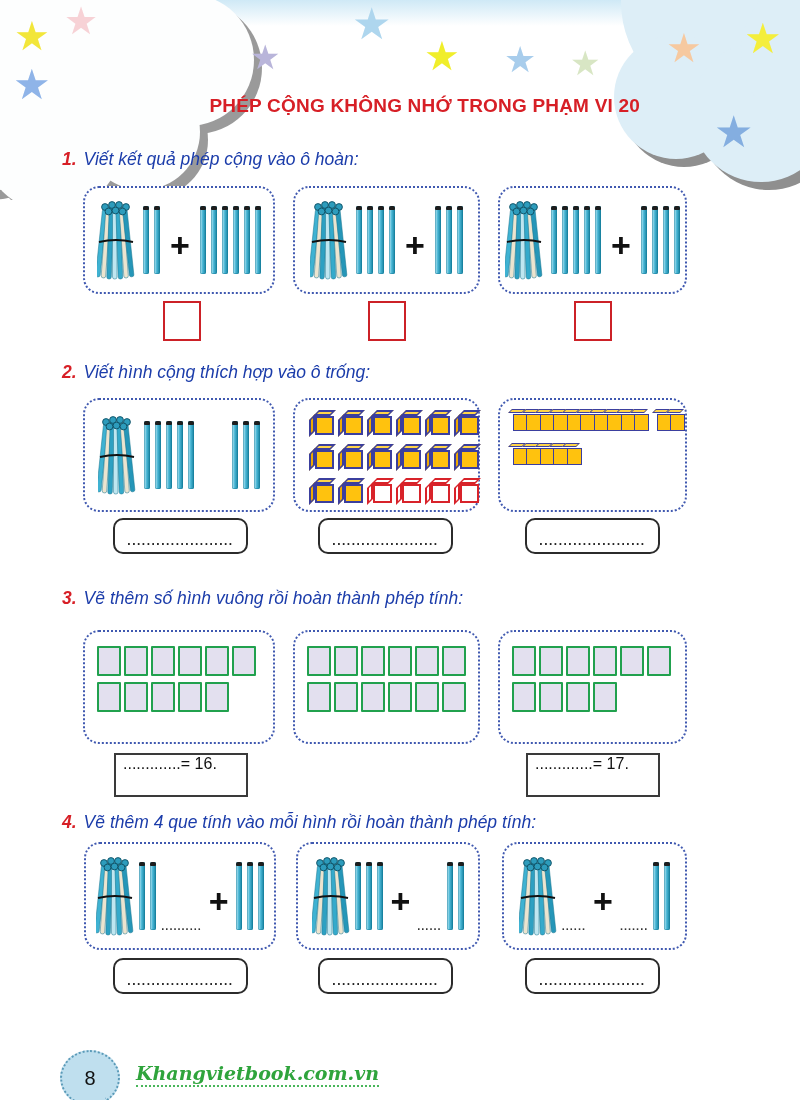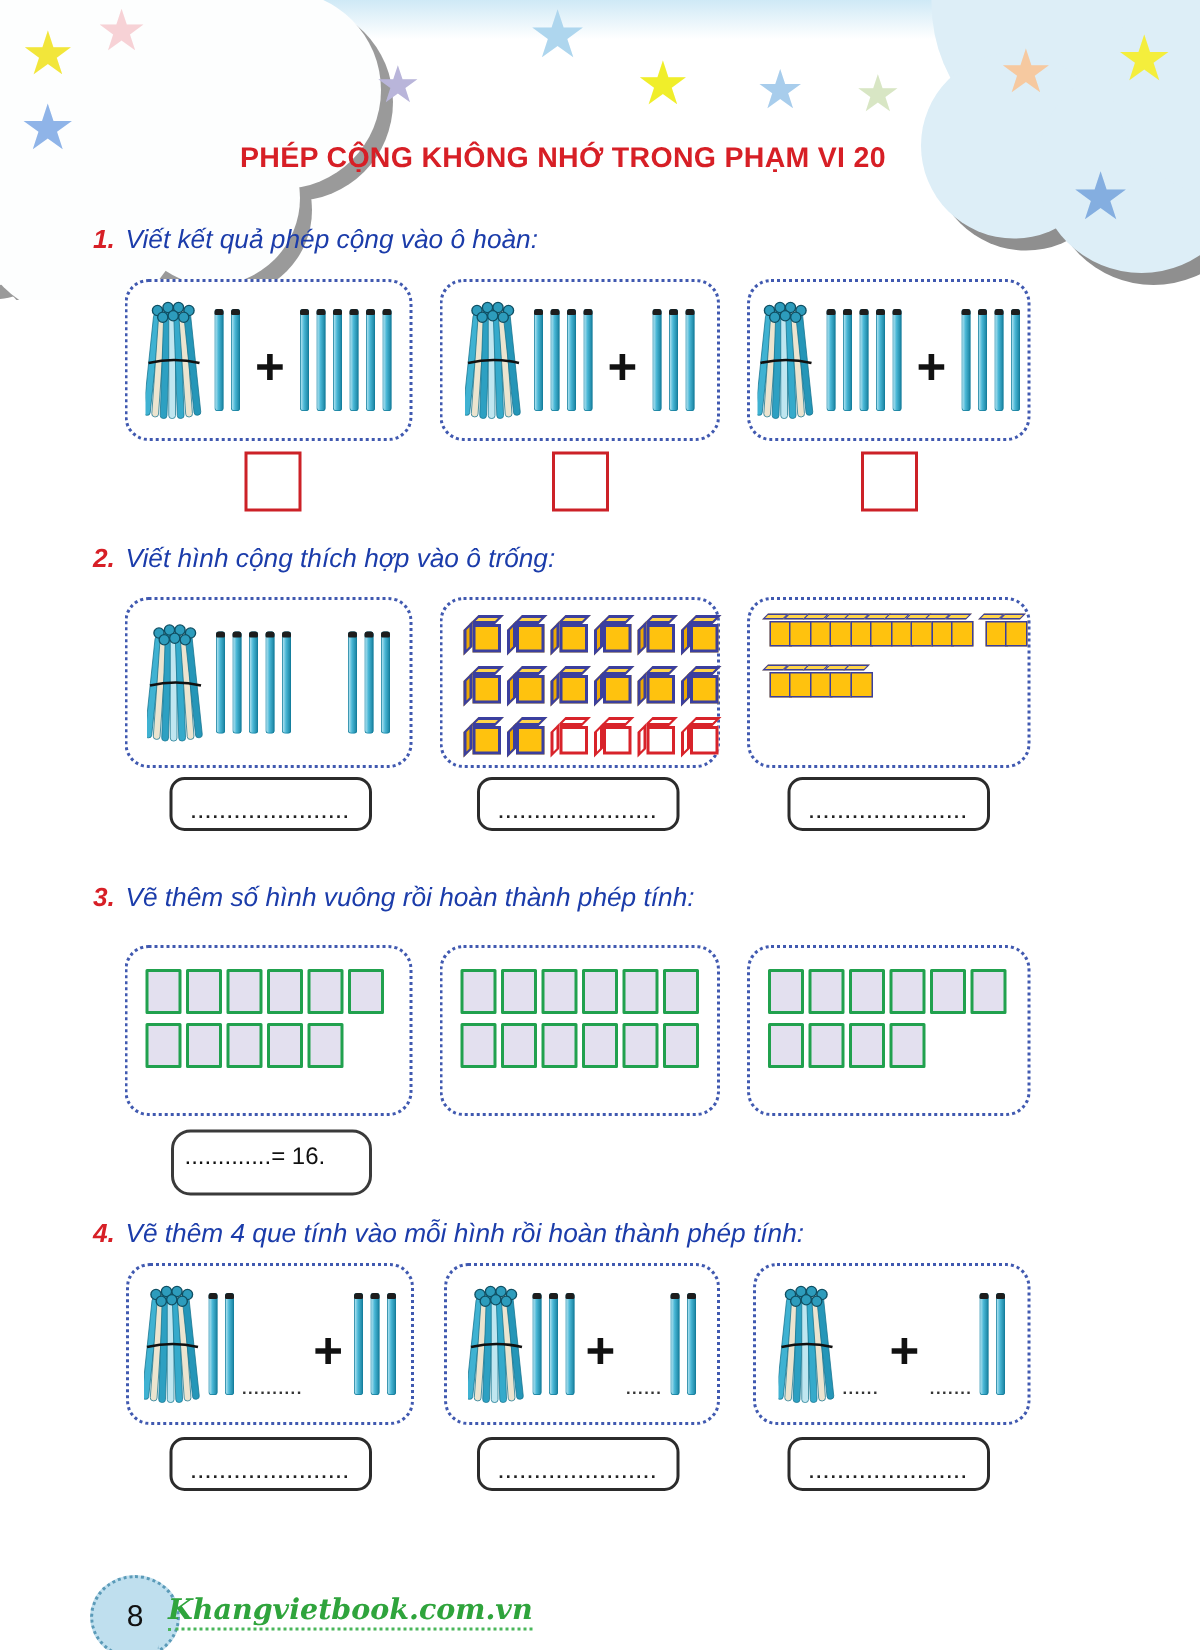--- a/index.html
+++ b/index.html
@@ -8,21 +8,21 @@
 
   
   .topband{position:absolute;left:0;top:0;width:800px;height:26px;
            background:linear-gradient(180deg,#cfe9f6,rgba(255,255,255,0));}
   .cloud{position:absolute;}
   .star{position:absolute;line-height:1;pointer-events:none;}
 
   .badge{position:absolute;left:57px;top:86px;width:86px;height:38px;border-radius:50%;
          background:#19a24a;border:3px solid #c8262c;color:#fff;display:flex;align-items:center;
          justify-content:center;font-family:"DejaVu Serif",serif;font-weight:bold;font-size:18px;}
-  .title{position:absolute;left:160px;top:95px;width:480px;text-align:left;color:#d71f26;
+  .title{position:absolute;left:160px;top:95px;width:480px;text-align:right;color:#d71f26;
          font-weight:bold;font-size:19px;letter-spacing:.2px;}
 
   
   .ex-head{position:absolute;left:62px;display:flex;gap:7px;font-size:17.5px;font-style:italic;}
   .ex-num{color:#d71f26;font-weight:bold;}
   .ex-prompt{color:#1b3caa;}
 
   
   .stim-box{position:absolute;border:2px dotted #4059b0;border-radius:16px;background:#fff;
             display:flex;align-items:center;justify-content:center;gap:8px;padding:4px 6px;
@@ -70,31 +70,31 @@
   .squares-box{display:block;padding:14px 0 0 12px;}
   .sq-row{display:flex;gap:3px;margin-bottom:6px;}
   .gsq{width:20px;height:26px;border:2.5px solid #21a14e;background:#e3e0ef;border-radius:1px;flex:none;}
 
   
   .red-sq{position:absolute;width:34px;height:36px;border:2.5px solid #cc2127;background:#fff;}
   .ans-box{position:absolute;width:135px;height:36px;border:2px solid #2b2b2b;border-radius:10px;
            background:#fff;display:flex;align-items:flex-end;justify-content:center;
            padding-bottom:5px;box-sizing:border-box;}
   .ans-dots{font-size:12px;letter-spacing:1.5px;color:#222;font-weight:bold;line-height:1;}
-  .eq-box{position:absolute;width:134px;height:44px;border:2px solid #3a3a3a;border-radius:13px;
-          background:#fff;display:flex;align-items:center;padding:0 0 6px 7px;
+  .eq-box{position:absolute;width:134px;height:44px;border:2px solid #3a3a3a;border-radius:0;
+          background:#fff;display:flex;align-items:flex-start;padding:0 0 6px 7px;
           box-sizing:border-box;font-size:16px;color:#111;}
 
   
   .page-bubble{position:absolute;left:60px;top:1050px;width:56px;height:52px;border-radius:50%;
                background:#bfdfee;border:2px dotted #5a9ab8;display:flex;align-items:center;
                justify-content:center;font-size:20px;color:#111;}
   .bubble-tail{position:absolute;left:104px;top:1096px;width:28px;height:12px;
                border-bottom:3px dotted #5a9ab8;transform:rotate(28deg);border-radius:50%;}
-  .website{position:absolute;left:112px;top:1062px;font-family:"DejaVu Serif",serif;
+  .website{position:absolute;left:136px;top:1062px;font-family:"DejaVu Serif",serif;
            font-style:italic;font-weight:bold;font-size:19px;color:#2fa43c;
            border-bottom:2px dotted #49b65a;padding-bottom:1px;text-decoration:none;}
 </style>
 </head>
 <body>
 
 <div id="page">
 
   <div class="topband"></div>
 
@@ -426,20 +426,23 @@
       <span class="sq-row" style="display: flex;">
         <span class="gsq"></span>
         <span class="gsq"></span>
         <span class="gsq"></span>
         <span class="gsq"></span>
       </span>
     </div>
   <div class="eq-box" style="left:114px;top:753px">
     <span>.............= 16.</span>
     </div>
+  <div class="eq-box" style="left:526px;top:753px">
+    <span>.............= 17.</span>
+    </div>
 
   <div class="ex-head" style="top:812px">
     <span class="ex-num">4.</span>
     <span class="ex-prompt">Vẽ thêm 4 que tính vào mỗi hình rồi hoàn thành phép tính:</span>
   </div>
   <div class="ex4">
     <div class="stim-box" style="left:84px;top:842px;width:192px;height:108px">
         <span class="bundle">
 <svg width="38" height="84" viewBox="0 0 38 84">
  <g stroke="#17758f" stroke-width="0.5">

